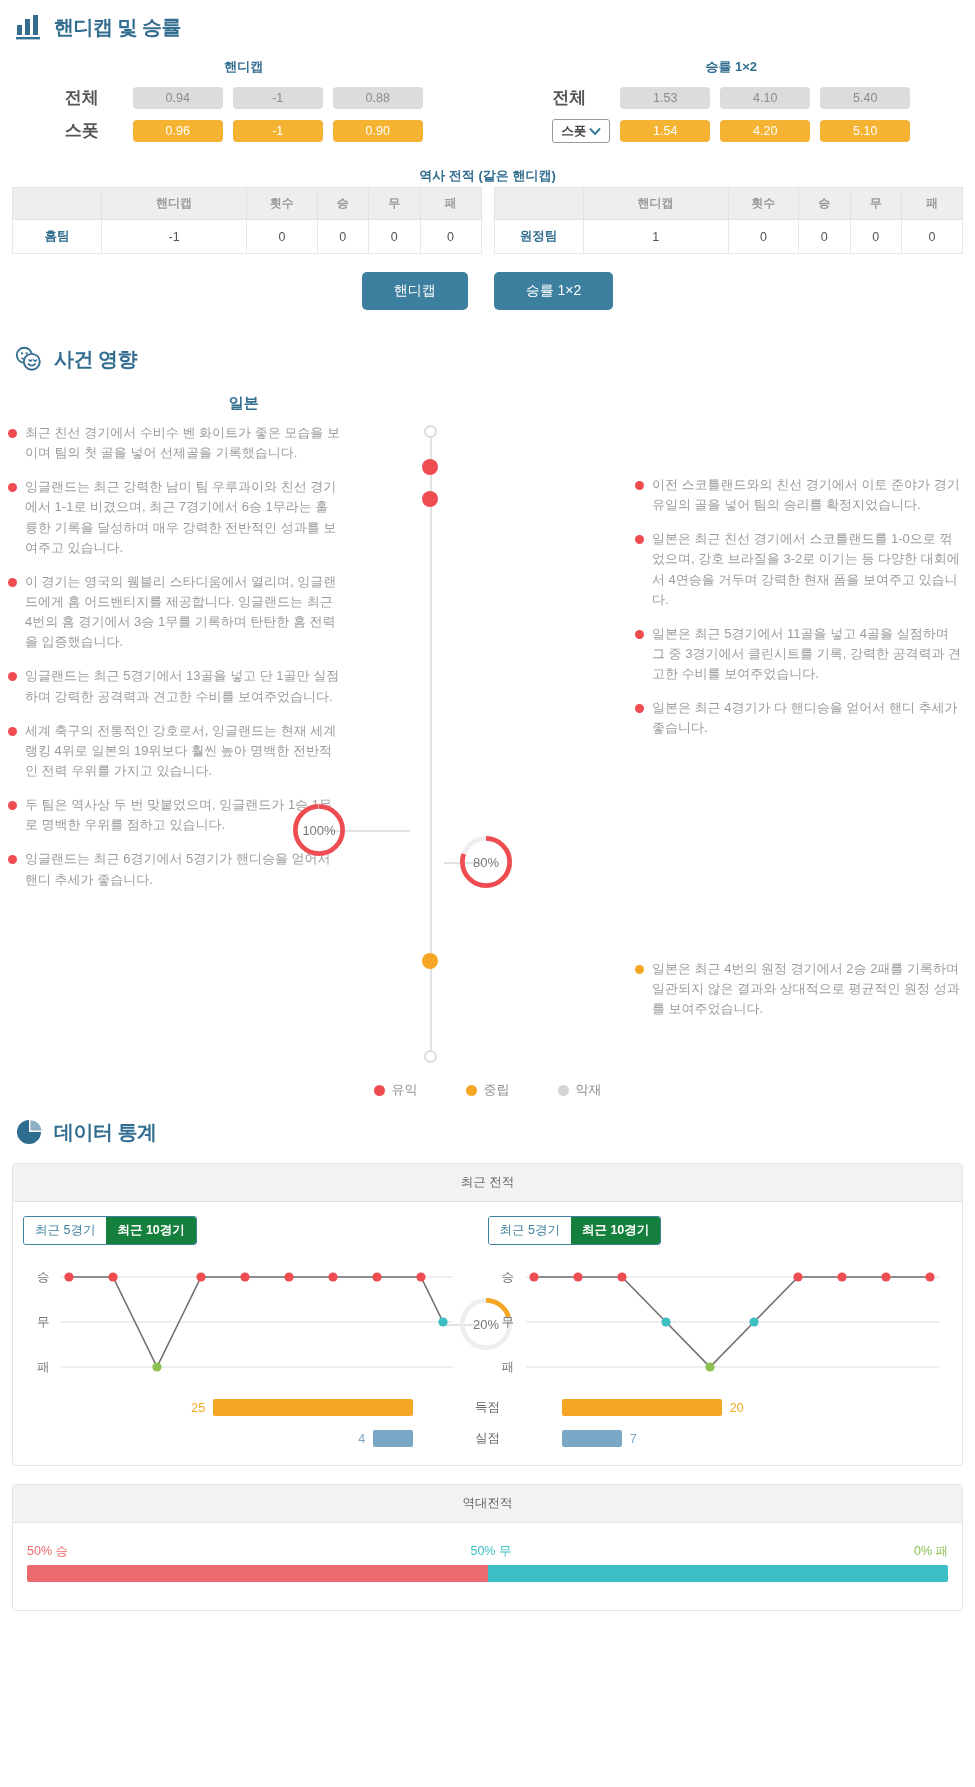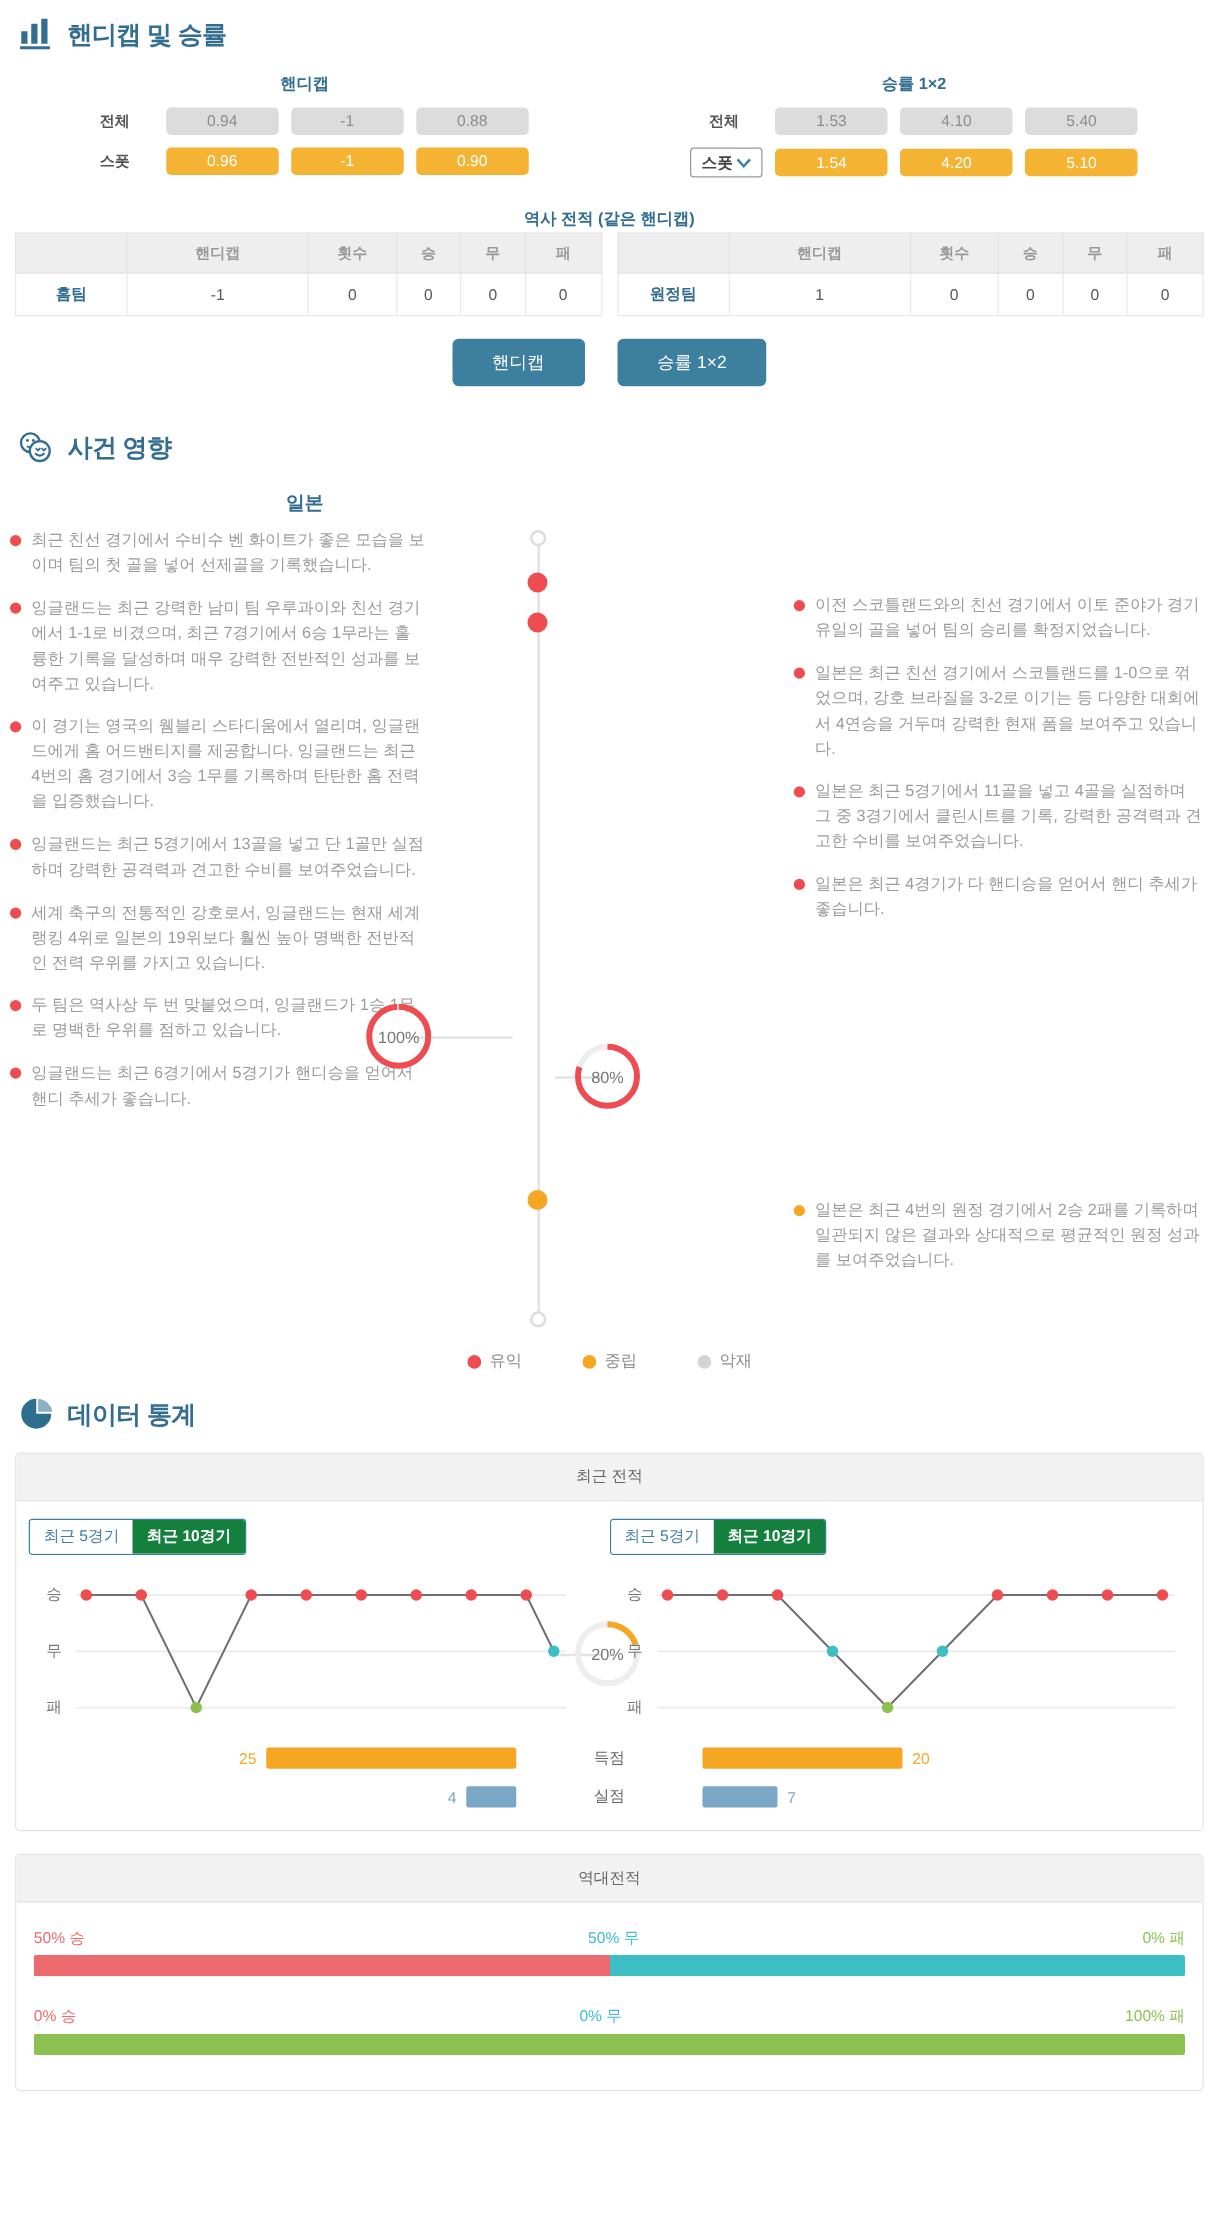--- a/index.html
+++ b/index.html
@@ -39,22 +39,22 @@
   }
   .odds-row {
     display: flex;
     align-items: center;
     justify-content: center;
     gap: 10px;
     margin-bottom: 10px;
   }
   .odds-label {
     width: 58px;
-    text-align: center;
-    font-size: 12px;
+    text-align: left;
+    font-size: 17px;
     color: #555;
     padding-right: 4px;
     font-weight: bold;
   }
   .odds-select {
     width: 58px;
     height: 24px;
     border: 1px solid #999;
     border-radius: 3px;
     display: flex;
@@ -661,29 +661,17 @@
           <span class="lab-draw">50% 무</span>
           <span class="lab-loss">0% 패</span>
         </div>
         <div class="h2h-bar">
           <span class="seg-win" style="width:50%"></span>
           <span class="seg-draw" style="width:50%"></span>
           <span class="seg-loss" style="width:0%"></span>
         </div>
       </div>
 
-      <div class="h2h-row" style="padding-top:12px">
-        <div class="h2h-labels">
-          <span class="lab-win">0% 승</span>
-          <span class="lab-draw">0% 무</span>
-          <span class="lab-loss">100% 패</span>
-        </div>
-        <div class="h2h-bar">
-          <span class="seg-win" style="width:0%"></span>
-          <span class="seg-draw" style="width:0%"></span>
-          <span class="seg-loss" style="width:100%"></span>
-        </div>
-      </div>
 
     </div>
   </div>
 
 </div>
 
 </body></html>

